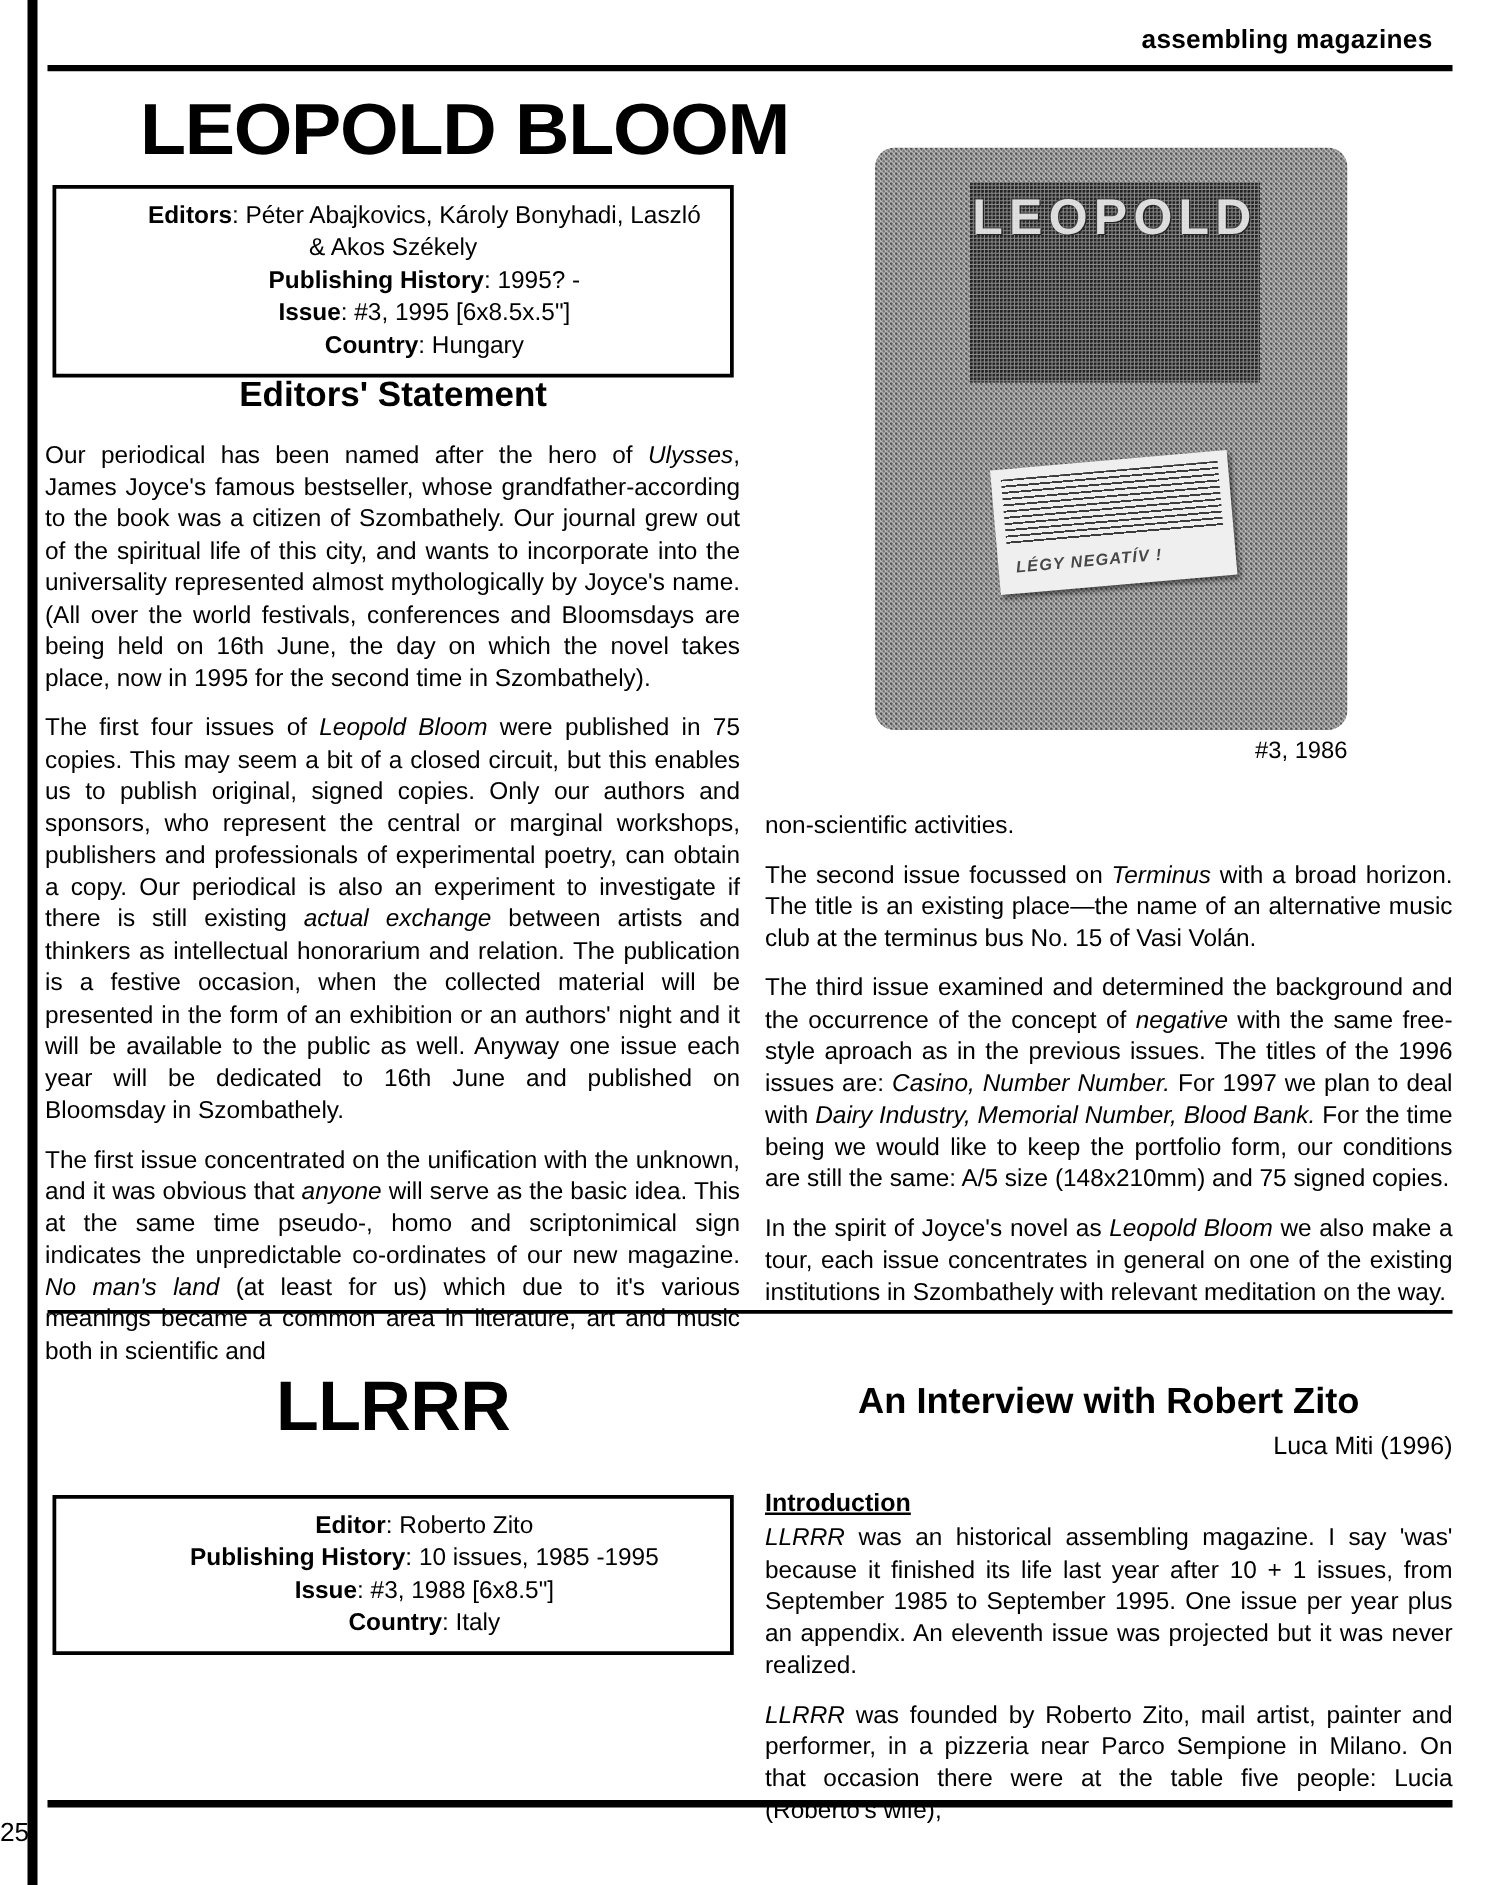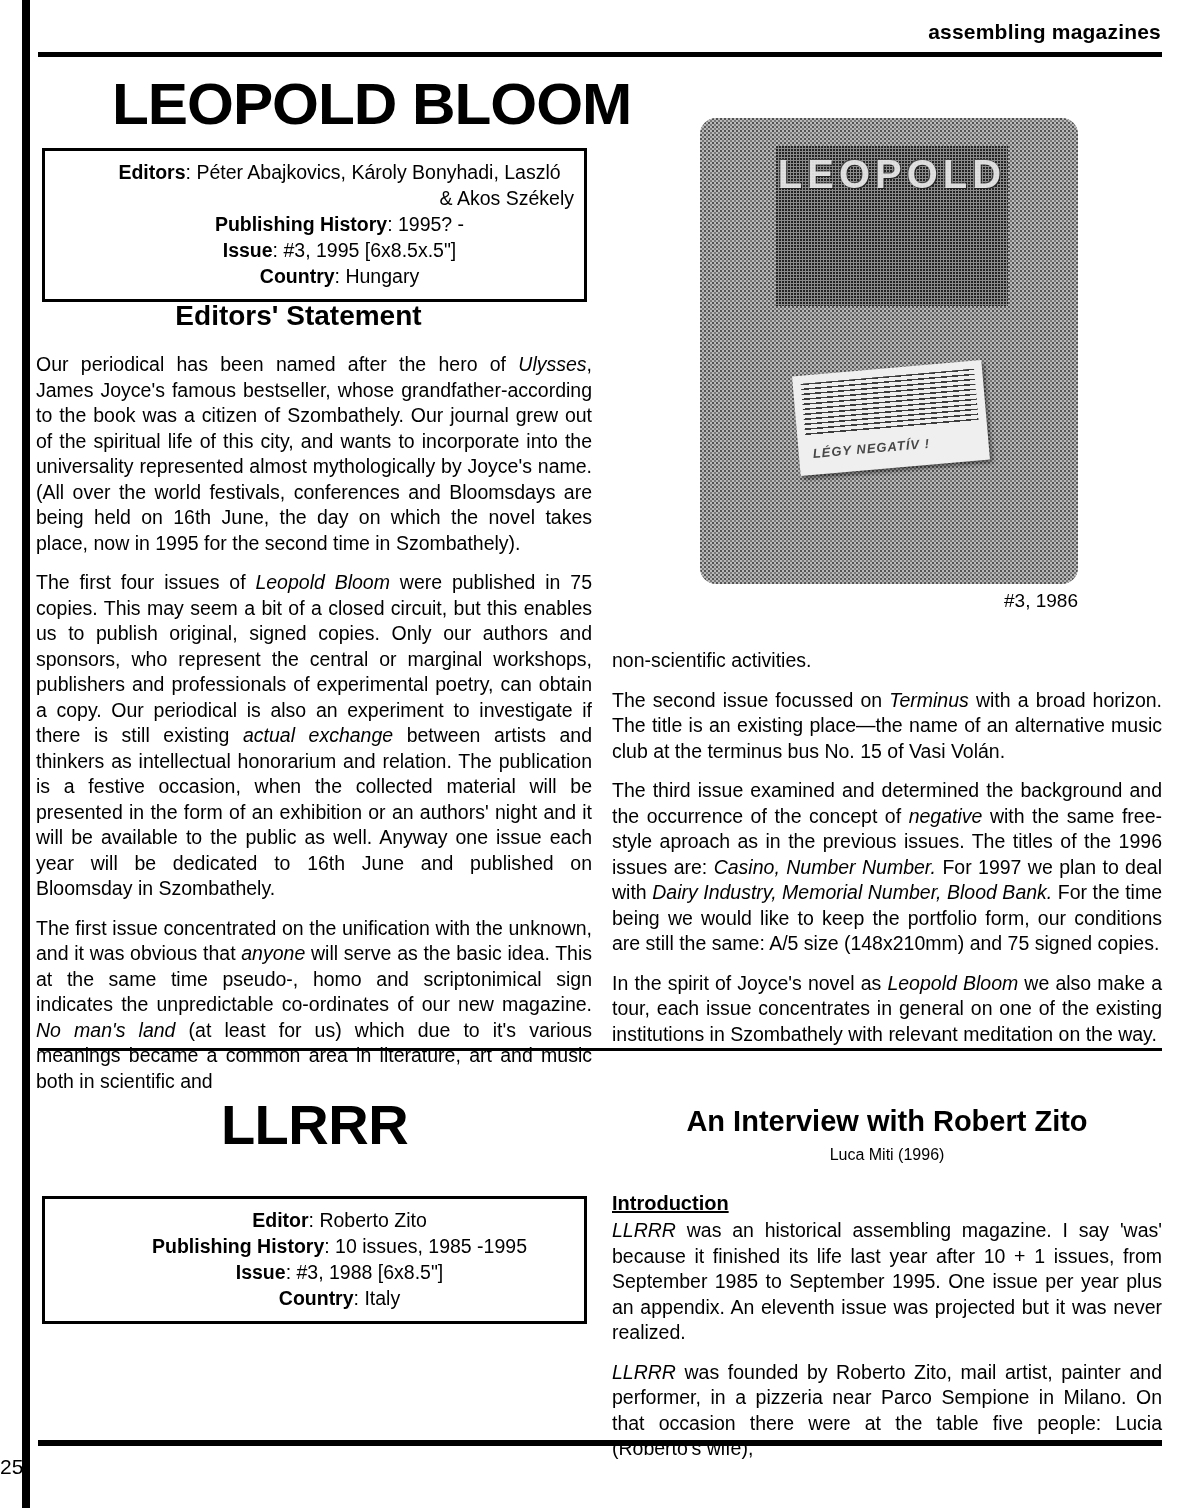--- a/index.html
+++ b/index.html
@@ -25,21 +25,21 @@
   .left-bar {
     position: absolute;
     left: 22px;
     top: 0px;
     width: 8px;
     height: 1508px;
     background: #000;
   }
   .running-head {
     position: absolute;
-    right: 39px;
+    right: 54px;
     top: 20px;
     font-size: 21px;
     font-weight: bold;
     letter-spacing: 0.2px;
   }
   .rule-top {
     position: absolute;
     left: 38px;
     top: 52px;
     width: 1124px;
@@ -102,31 +102,31 @@
   .infobox .line {
     font-size: 19.5px;
     line-height: 26px;
     text-align: center;
   }
   .infobox.one .line.first {
     text-align: center;
     padding-left: 50px;
   }
   .infobox.one .line.cont {
-    text-align: right;
+    text-align: center;
   }
   .infobox.two .line {
     padding-left: 50px;
   }
   .infobox b {
     font-weight: bold;
   }
   .section-head {
     position: absolute;
-    left: 26px;
+    left: 42px;
     top: 300px;
     width: 545px;
     text-align: center;
     font-size: 28px;
     font-weight: bold;
   }
   .col {
     position: absolute;
     font-size: 19.5px;
     line-height: 25.5px;
@@ -251,22 +251,22 @@
     width: 550px;
     text-align: center;
     font-size: 29px;
     font-weight: bold;
   }
   .interview-sub {
     position: absolute;
     left: 612px;
     top: 1146px;
     width: 550px;
-    text-align: center;
-    font-size: 16px;
+    text-align: right;
+    font-size: 20px;
   }
   .intro-head {
     position: absolute;
     left: 612px;
     top: 1192px;
     font-size: 20px;
     font-weight: bold;
     text-decoration: underline;
   }
   .col-right-2 {

